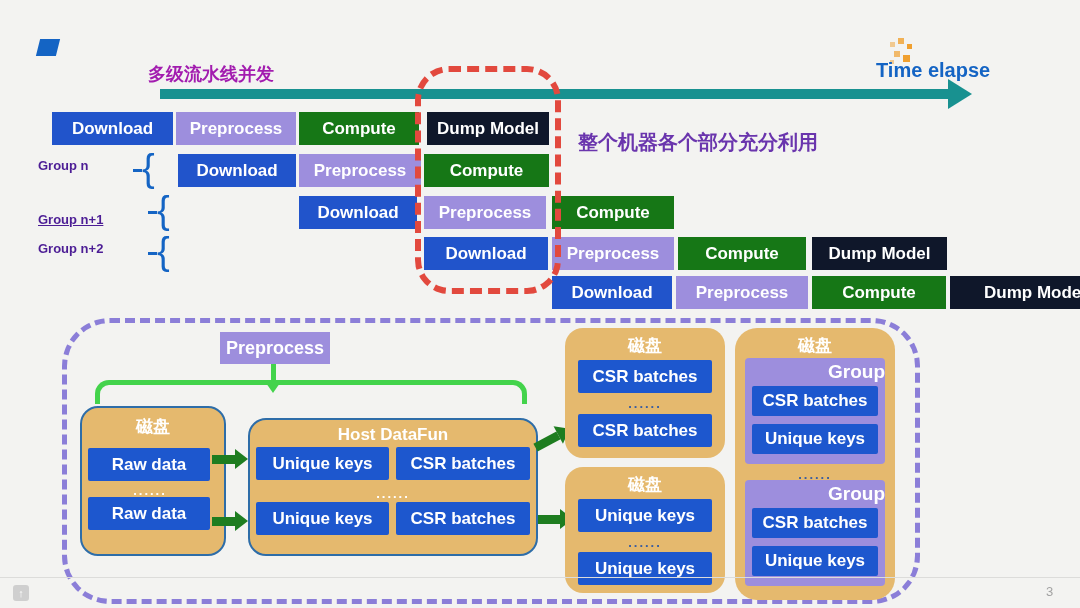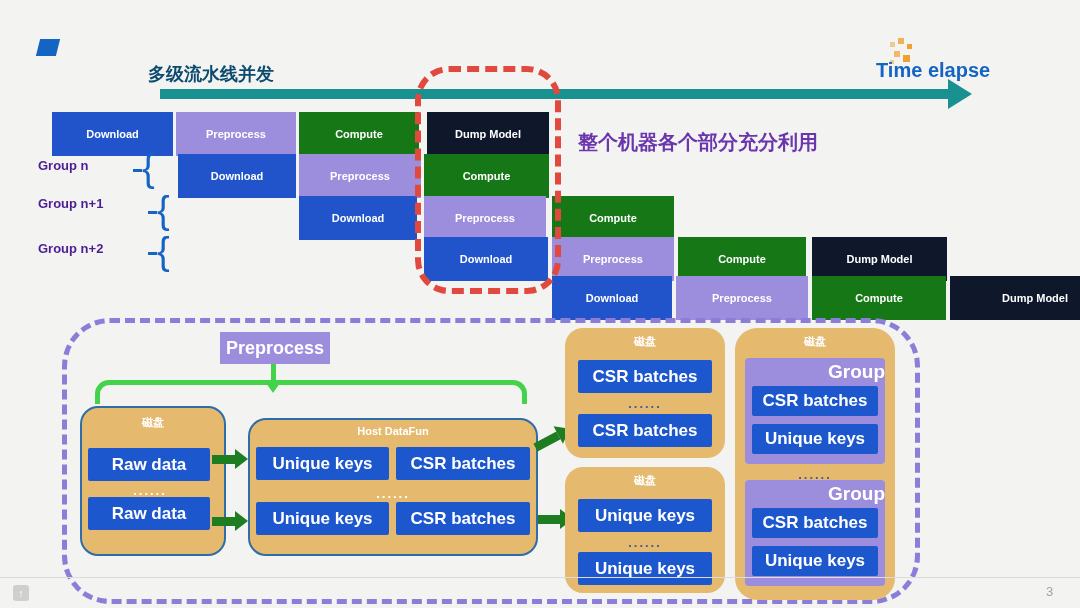--- a/index.html
+++ b/index.html
@@ -2,51 +2,51 @@
 <html><head>
 <meta charset="utf-8">
 <style>
   html,body{margin:0;padding:0;}
   body{font-family:"Liberation Sans","DejaVu Sans",sans-serif;}
   #slide{position:relative;width:1080px;height:608px;background:#f3f3f1;overflow:hidden;}
   .abs{position:absolute;}
   
   .bullet{width:20px;height:17px;background:#1464c4;transform:skewX(-14deg);}
   .title{color:#1464c4;font-size:25px;font-weight:600;letter-spacing:.5px;white-space:nowrap;}
-  .subtitle{color:#0c4a6e;font-size:18px;font-weight:600;}
+  .subtitle{color:#a21caf;font-size:18px;font-weight:600;}
   .time-label{color:#1464c4;font-size:20px;font-weight:600;z-index:6;}
   .logo{font-size:27px;font-weight:bold;font-style:italic;letter-spacing:0;
         background:linear-gradient(90deg,#f2b23b 0%,#ee8a24 45%,#e55b1e 75%,#d93527 100%);
         -webkit-background-clip:text;background-clip:text;color:transparent;z-index:5;}
   .pix{position:absolute;background:#f0a030;}
   
   .tbar{background:#189190;height:10px;}
   .thead{width:0;height:0;border-left:24px solid #189190;border-top:15px solid transparent;border-bottom:15px solid transparent;}
   
-  .task{position:absolute;height:44px;display:flex;align-items:center;justify-content:center;
-        color:#fff;font-size:11px;font-weight:600;white-space:nowrap;}
+  .task{position:absolute;height:33px;display:flex;align-items:center;justify-content:center;
+        color:#fff;font-size:17px;font-weight:600;white-space:nowrap;}
   .t-dl{background:#2154cb;}
   .t-pp{background:#9d8edd;}
   .t-cp{background:#167716;}
   .t-dm{background:#0f172a;}
   .glabel{color:#4c1d95;font-size:13px;font-weight:600;white-space:nowrap;}
   .gdash{background:#1464c4;height:3px;width:9px;}
   .gbrace{color:#1464c4;font-size:38px;font-weight:400;line-height:1;}
   .red-box{border:6px dashed #e2493e;border-radius:34px;box-sizing:border-box;z-index:4;}
   .annotation{color:#6a35ad;font-size:20px;font-weight:600;white-space:nowrap;}
   
   .container-dash{border:5px dashed #8b7ed8;border-radius:48px;box-sizing:border-box;}
   .ppbox{background:#9d8edd;color:#fff;font-size:18px;font-weight:600;display:flex;align-items:center;justify-content:center;}
   .stem{background:#43d34b;}
   .bracket{border-top:5px solid #43d34b;border-left:5px solid #43d34b;border-right:5px solid #43d34b;
            border-radius:14px 14px 0 0;box-sizing:border-box;}
   .ctri{width:0;height:0;border-left:7px solid transparent;border-right:7px solid transparent;border-top:10px solid #43d34b;}
   .tanbox{background:#e5b96e;border-radius:18px;box-sizing:border-box;}
   .tanbox.bordered{border:2px solid #2e6da8;}
-  .tan-title{color:#fff;font-size:11px;font-weight:600;text-align:center;white-space:nowrap;}
+  .tan-title{color:#fff;font-size:17px;font-weight:600;text-align:center;white-space:nowrap;}
   .bluebox{position:absolute;background:#1d57ce;color:#fff;font-size:17px;font-weight:600;
            display:flex;align-items:center;justify-content:center;border-radius:2px;white-space:nowrap;}
   .dots{font-size:13px;font-weight:bold;letter-spacing:2px;line-height:1;text-align:center;}
   .dots-w{color:#fff;}
   .dots-b{color:#3a5da0;}
   .groupbox{position:absolute;background:#9d8edd;border-radius:4px;}
   .group-title{color:#fff;font-size:19px;font-weight:600;text-align:right;}
   .garrow{position:absolute;height:9px;background:#1e7d20;}
   .garrow::after{content:"";position:absolute;right:-13px;top:-6px;width:0;height:0;
                  border-left:13px solid #1e7d20;border-top:10px solid transparent;border-bottom:10px solid transparent;}
@@ -96,21 +96,21 @@
 
   <div class="task t-dl" style="left:552px;top:276px;width:120px;">Download</div>
   <div class="task t-pp" style="left:676px;top:276px;width:132px;">Preprocess</div>
   <div class="task t-cp" style="left:812px;top:276px;width:134px;">Compute</div>
   <div class="task t-dm" style="left:950px;top:276px;width:170px;">Dump Model</div>
 
   <div class="abs glabel" style="left:38px;top:158px;">Group n</div>
   <div class="abs gdash" style="left:133px;top:169px;"></div>
   <div class="abs gbrace" style="left:142px;top:149px;">{</div>
 
-  <div class="abs glabel" style="left:38px;top:196px;">Group n+1</div>
+  <div class="abs glabel" style="left:38px;top:212px;text-decoration:underline;">Group n+1</div>
   <div class="abs gdash" style="left:148px;top:211px;"></div>
   <div class="abs gbrace" style="left:157px;top:191px;">{</div>
 
   <div class="abs glabel" style="left:38px;top:241px;">Group n+2</div>
   <div class="abs gdash" style="left:148px;top:252px;"></div>
   <div class="abs gbrace" style="left:157px;top:232px;">{</div>
 
   <div class="abs red-box" style="left:415px;top:66px;width:146px;height:228px;"></div>
   <div class="abs annotation" style="left:578px;top:129px;text-align:right;">整个机器各个部分充分利用</div>
 

